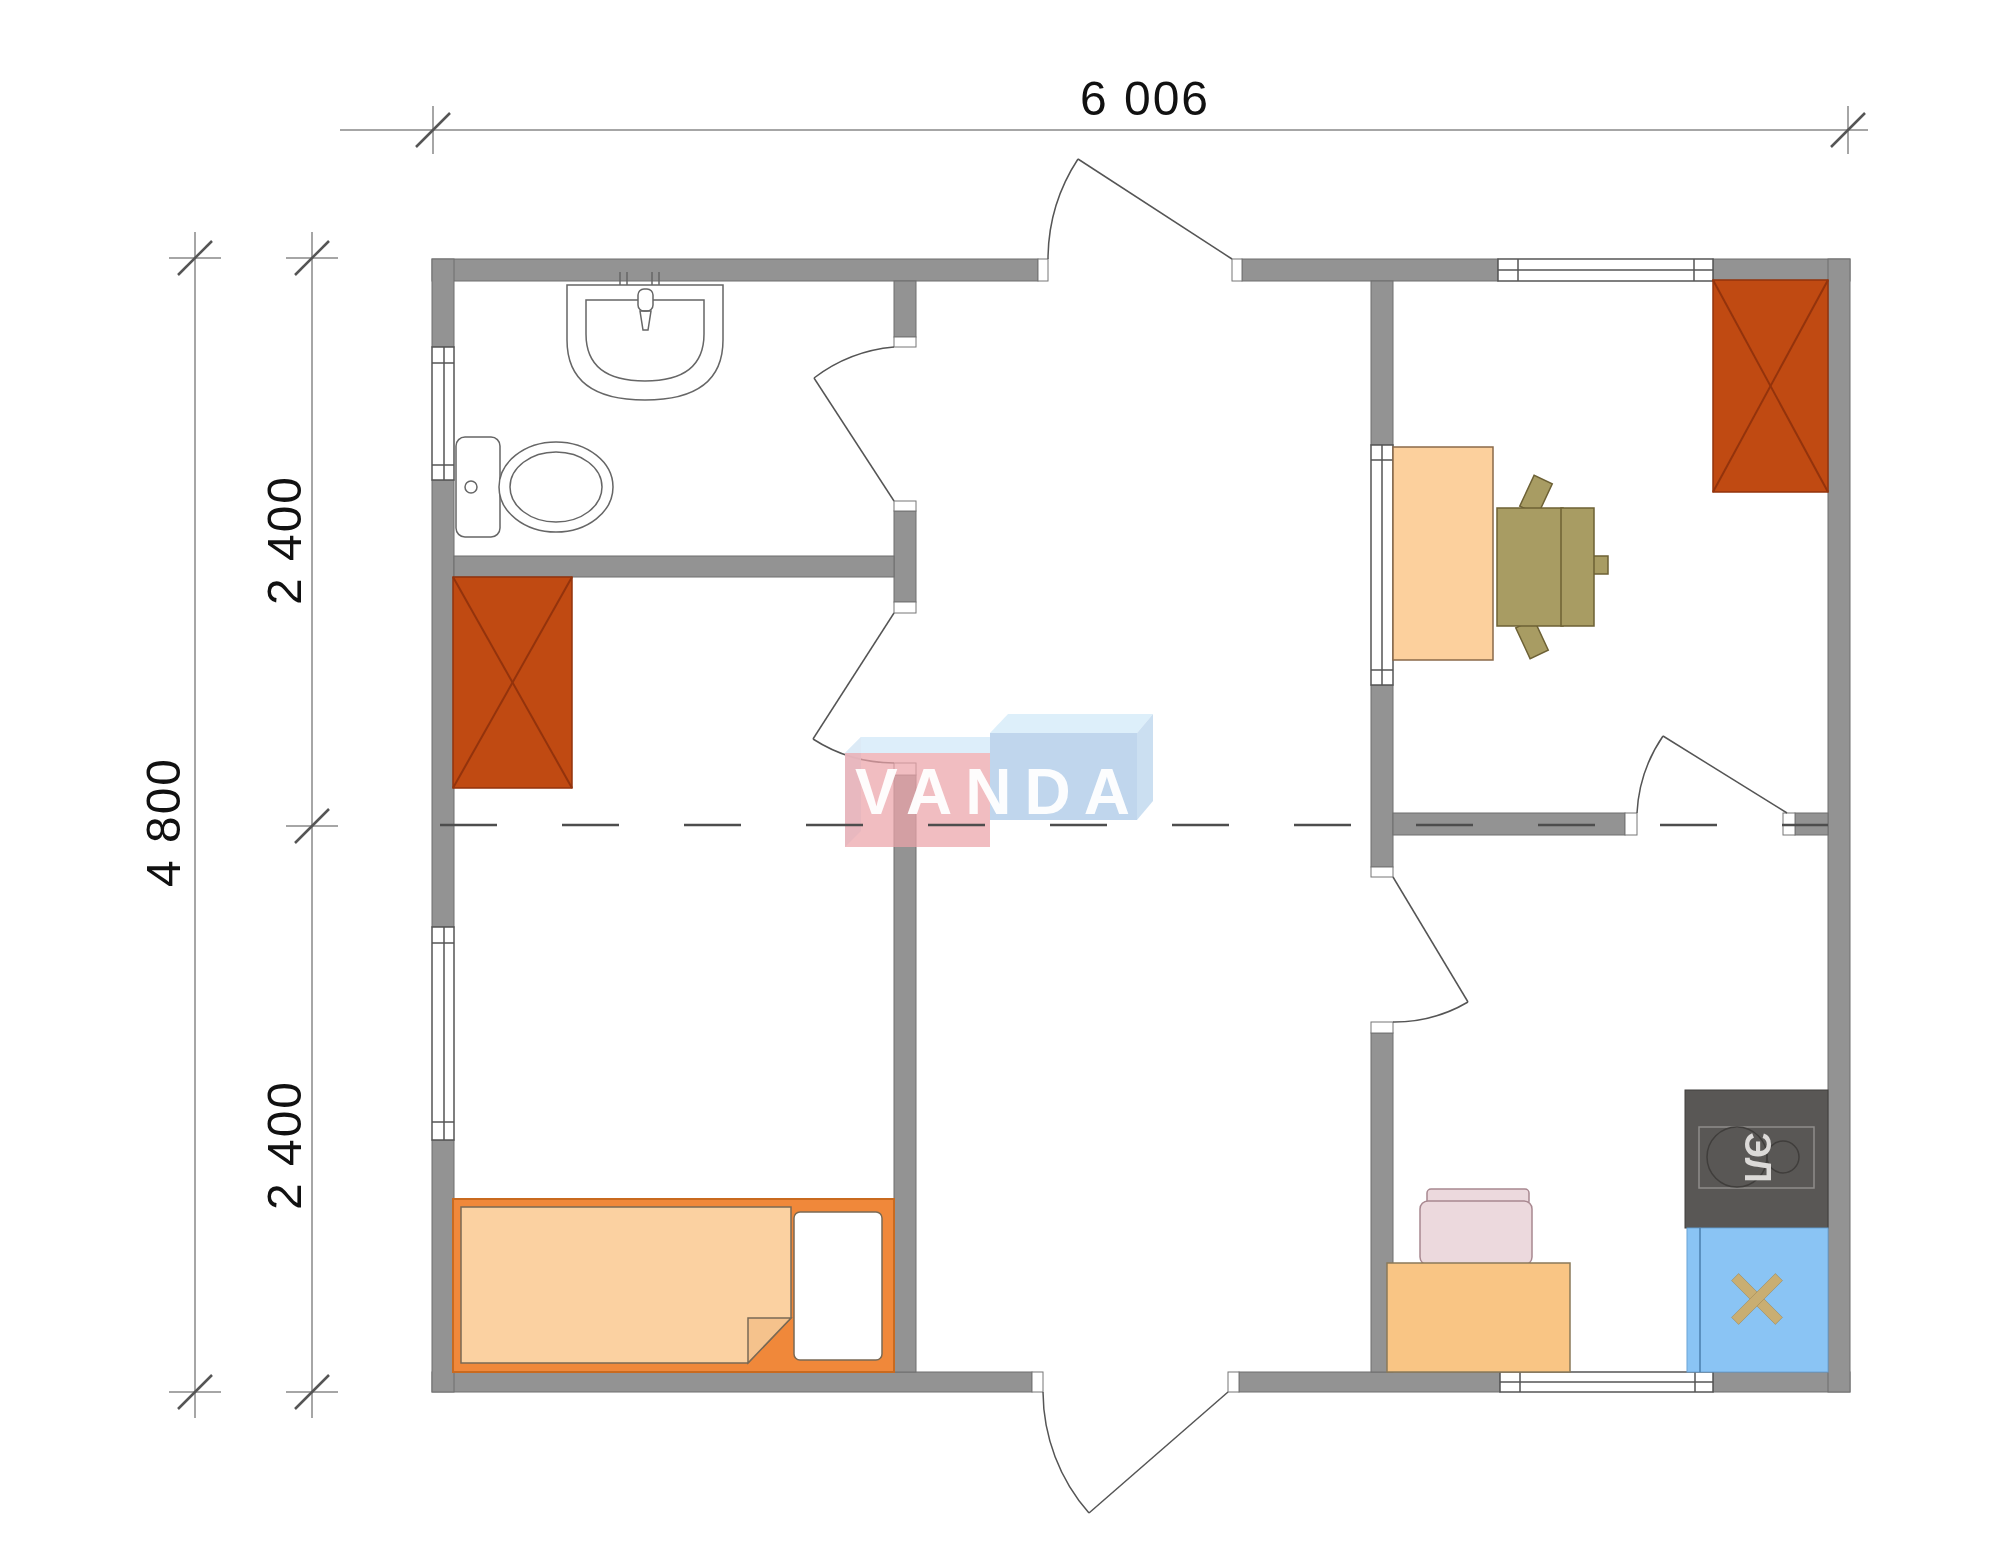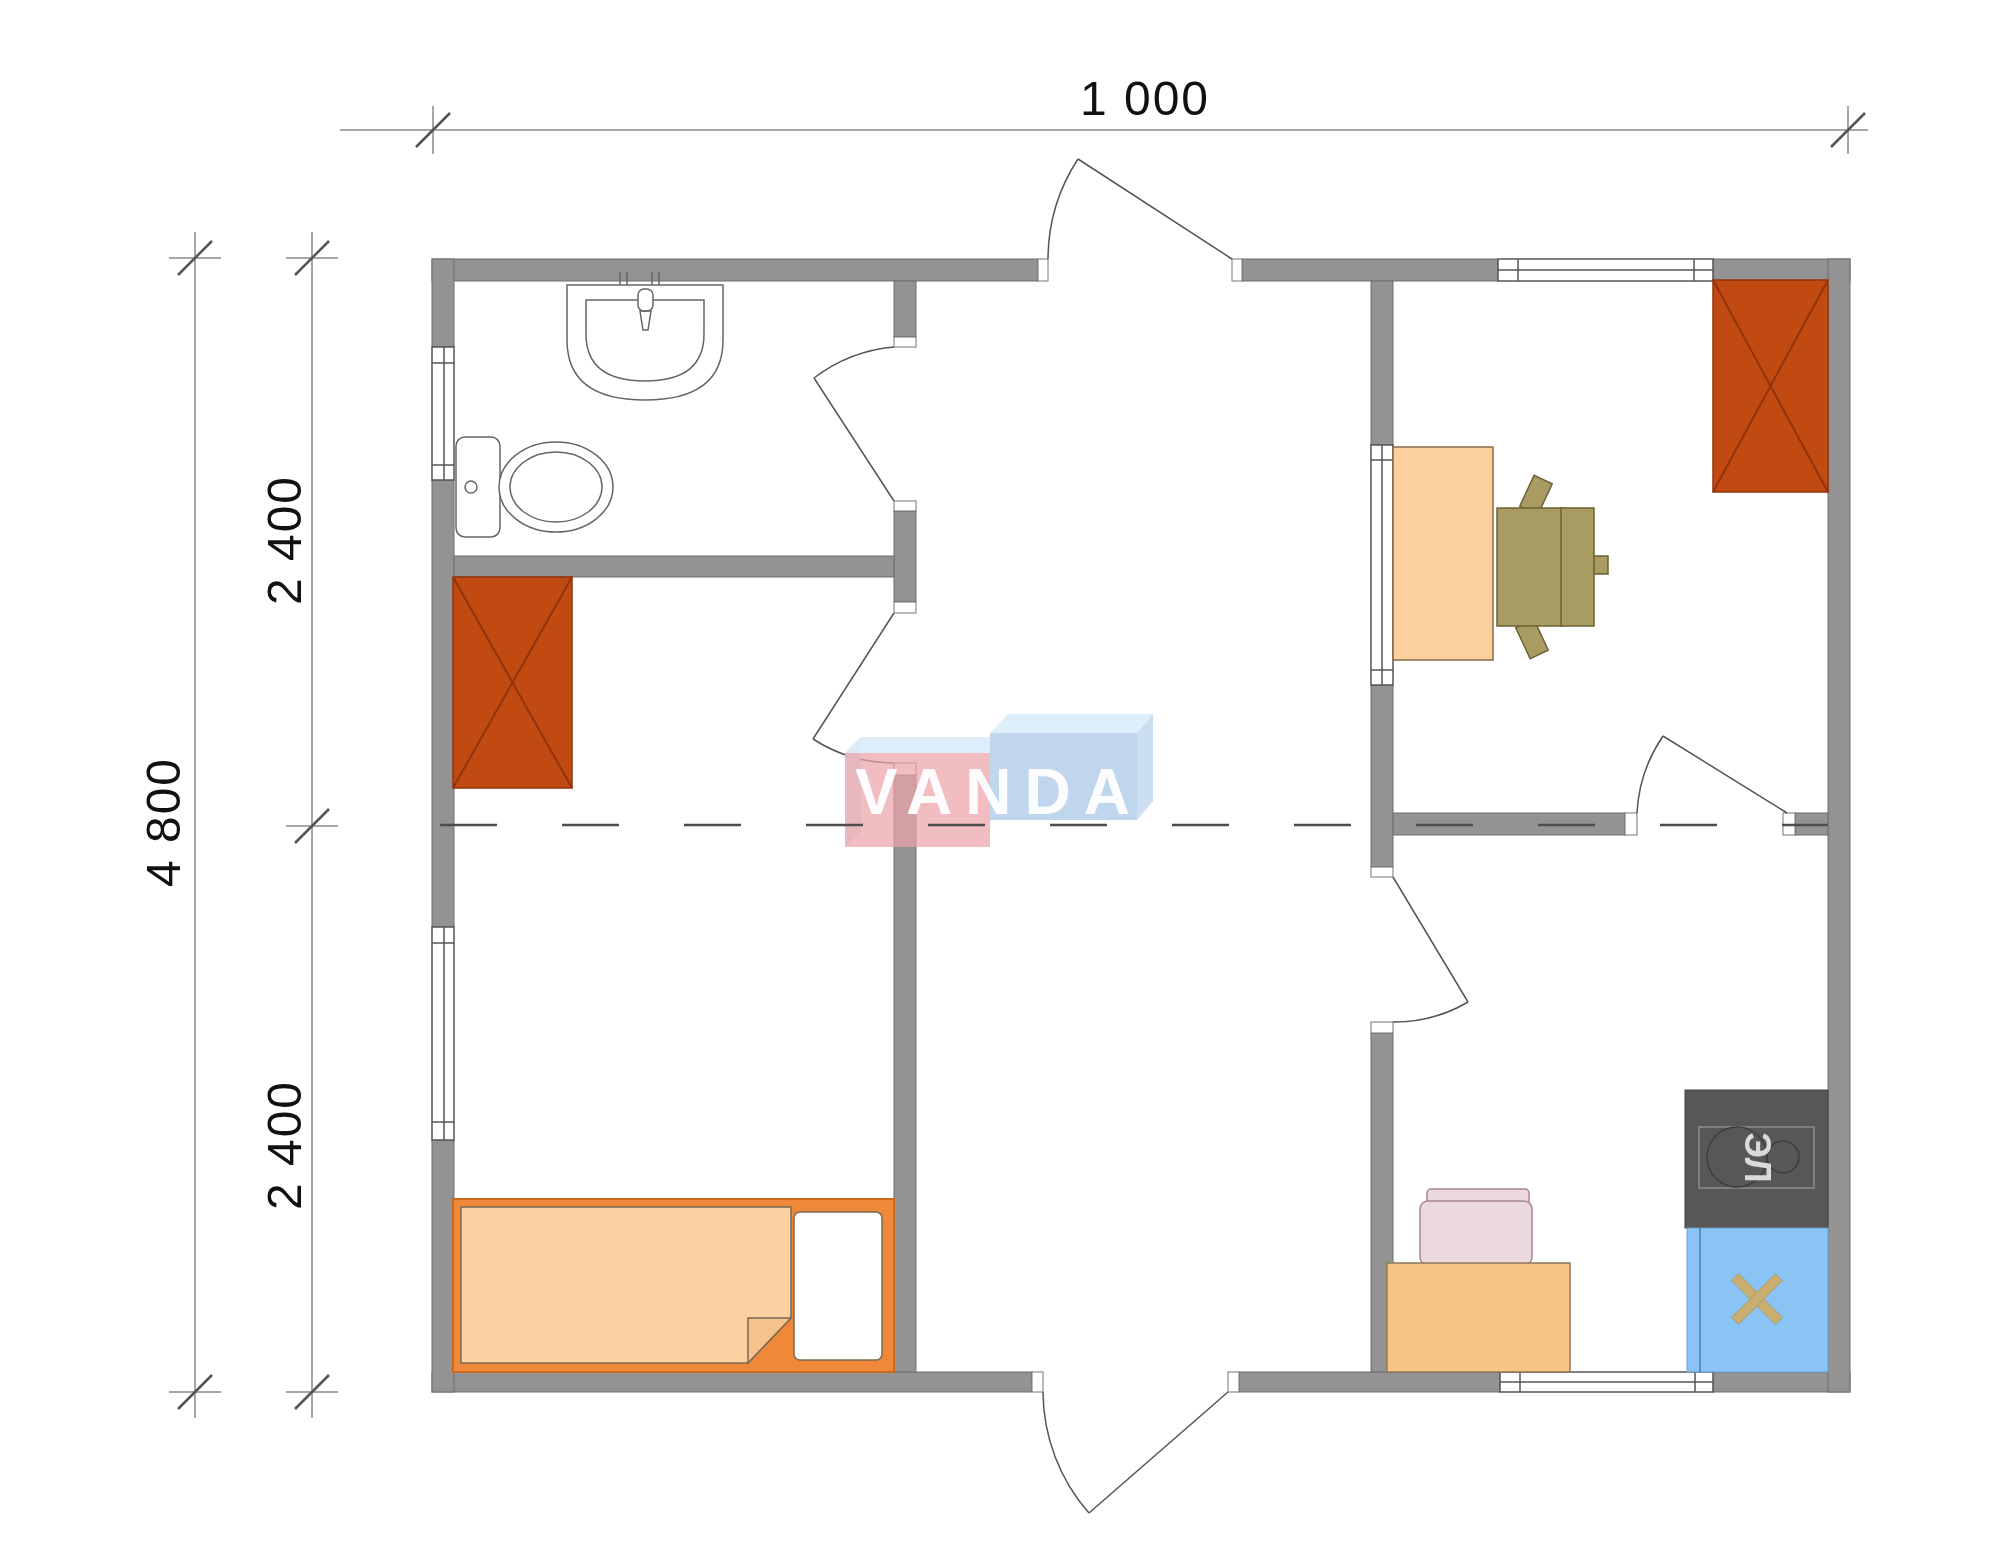--- a/index.html
+++ b/index.html
@@ -231,19 +231,19 @@
       <polygon points="1137,733 1153,714 1153,801 1137,820" fill="#c5dcf0" opacity="0.9"></polygon>
       <rect x="990" y="733" width="147" height="87" fill="#aecbe8" opacity="0.78"></rect>
     </svg>
     <div id="vanda-text">VANDA</div>
   </div>
 
   <svg width="2000" height="1563" viewBox="0 0 2000 1563" style="pointer-events:none;">
     <line x1="440" y1="825" x2="1828" y2="825" stroke="#4d4d4d" stroke-width="2.5" stroke-dasharray="57 65"></line>
   </svg>
 
-  <div class="dim-label" style="left:1145px;top:98px;">1 000</div>
+  <div class="dim-label" style="left:1145px;top:98px;">6 006</div>
   <div class="dim-label vertical" style="left:163px;top:822px;">4 800</div>
   <div class="dim-label vertical" style="left:284px;top:540px;">2 400</div>
   <div class="dim-label vertical" style="left:284px;top:1145px;">2 400</div>
   <div id="stove-label">ЭЛ</div>
 
 </div>
 
 </body></html>

